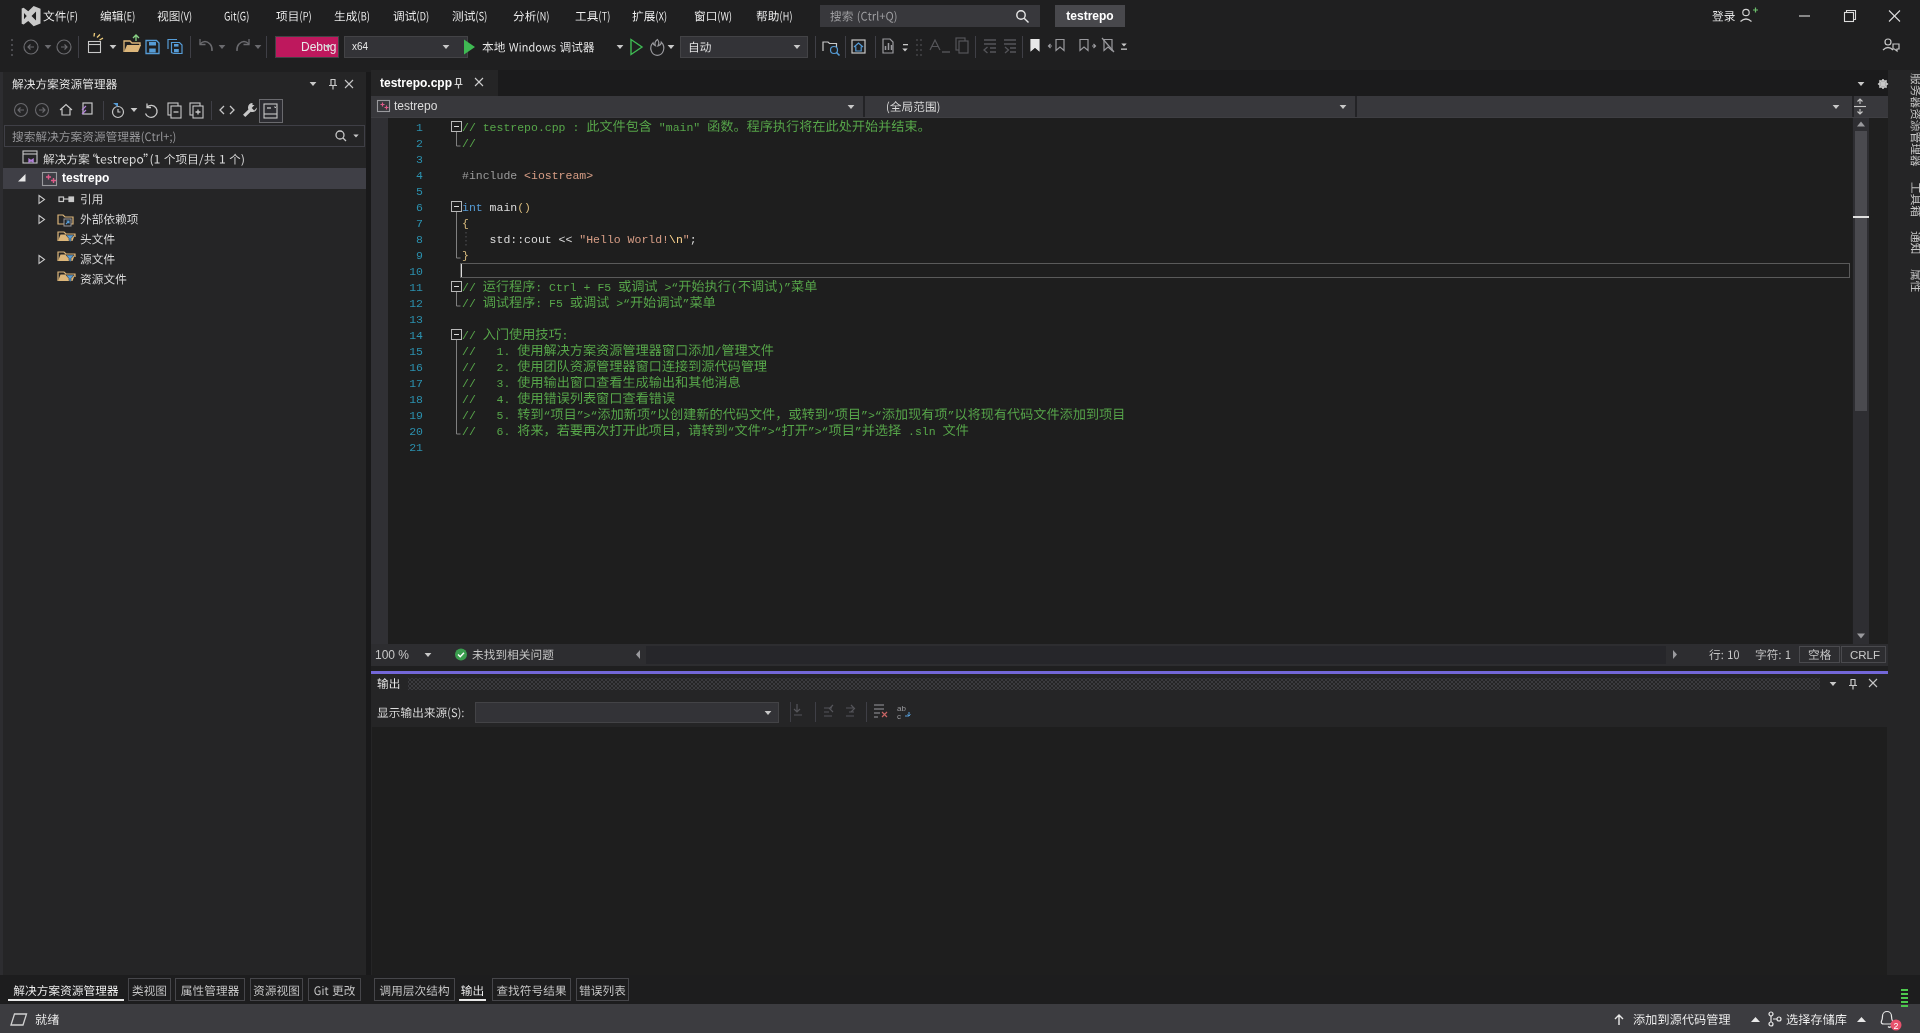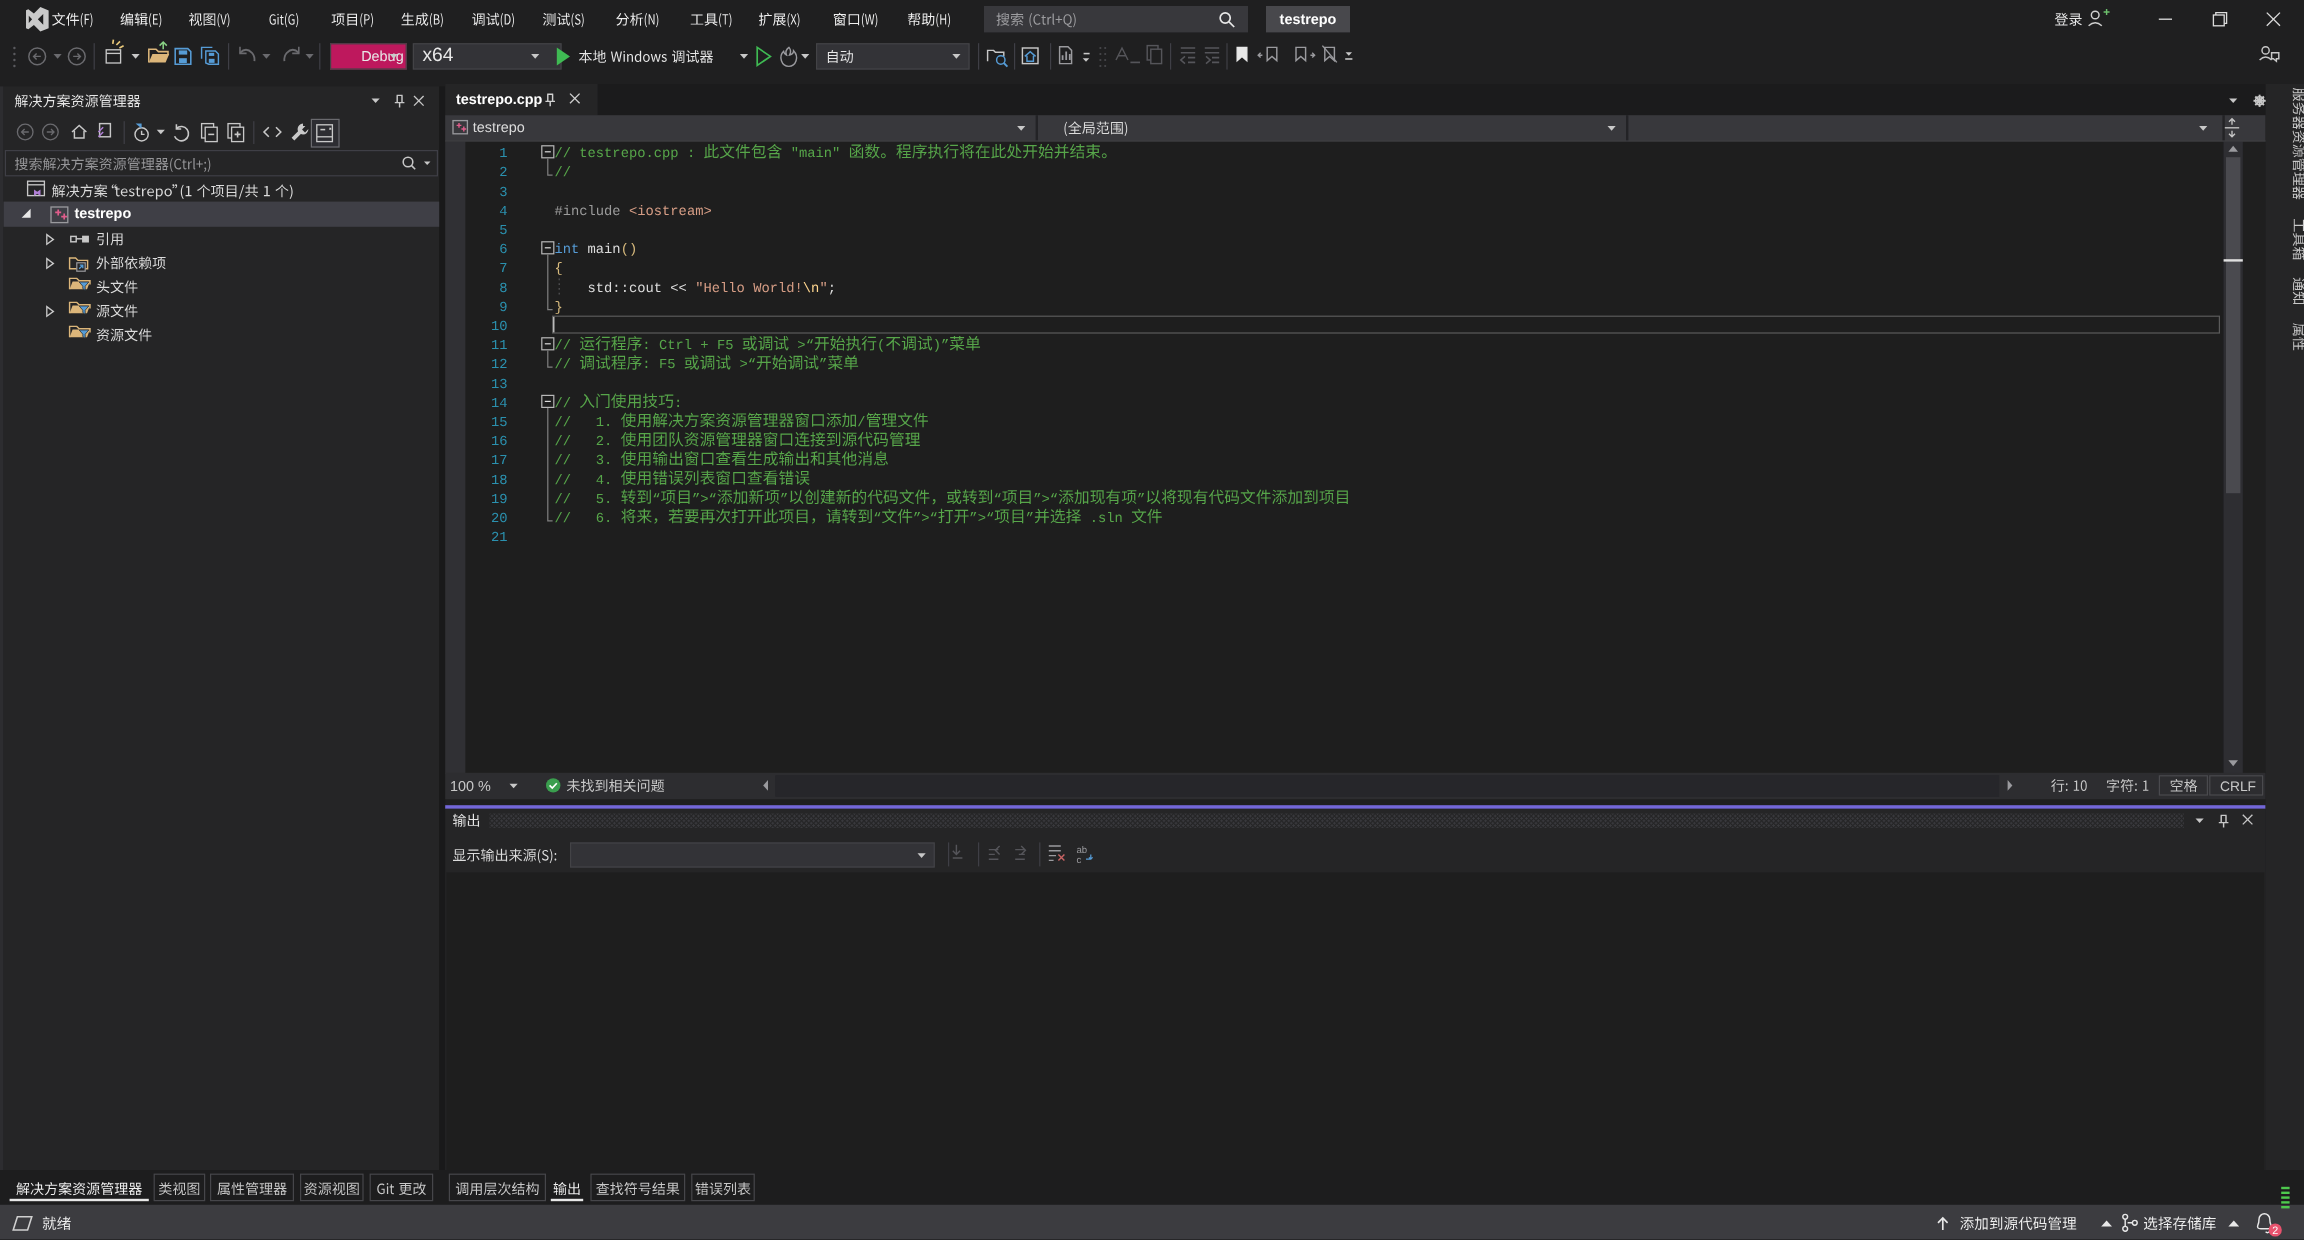--- a/index.html
+++ b/index.html
@@ -4,21 +4,21 @@
 html,body{width:1920px;height:1033px;background:#1f1f20;overflow:hidden}
 body{position:relative;font-family:"Liberation Sans",sans-serif}
 .a{position:absolute}
 </style></head>
 <body>
 
 <div class="a" style="left:820px;top:5px;width:220px;height:22px;background:#38383c"></div>
 <div class="a" style="left:1055px;top:5px;width:70px;height:22px;background:#48484c;color:#fff;font-weight:bold;font-size:12px;line-height:22px;text-align:center;font-family:'Liberation Sans',sans-serif">testrepo</div>
 
 <div class="a" style="left:275px;top:36px;width:64px;height:22px;background:#be185d;border:1px solid #434346;color:#e8e8e8;font-size:12px;line-height:20px;padding-left:25px">Debug</div>
-<div class="a" style="left:344px;top:36px;width:124px;height:22px;background:#333337;border:1px solid #434346;color:#e8e8e8;font-size:16px;line-height:20px;padding-left:7px">x64</div>
+<div class="a" style="left:344px;top:36px;width:124px;height:22px;background:#333337;border:1px solid #434346;color:#e8e8e8;font-size:10px;line-height:20px;padding-left:7px">x64</div>
 <div class="a" style="left:680px;top:36px;width:128px;height:22px;background:#333337;border:1px solid #434346"></div>
 
 <div class="a" style="left:0;top:72px;width:3px;height:903px;background:#2d2d30"></div>
 <div class="a" style="left:3px;top:72px;width:363px;height:903px;background:#252526"></div>
 <div class="a" style="left:366px;top:72px;width:5px;height:903px;background:#19191a"></div>
 <div class="a" style="left:4px;top:125px;width:361px;height:22px;background:#252526;border:1px solid #3f3f46"></div>
 <div class="a" style="left:259px;top:99px;width:24px;height:24px;border:1px solid #6a6a6e;background:#2d2d32"></div>
 <div class="a" style="left:3px;top:168px;width:363px;height:21px;background:#3f3f46"></div>
 <div class="a" style="left:62px;top:171px;color:#fff;font-weight:bold;font-size:12px">testrepo</div>
 

